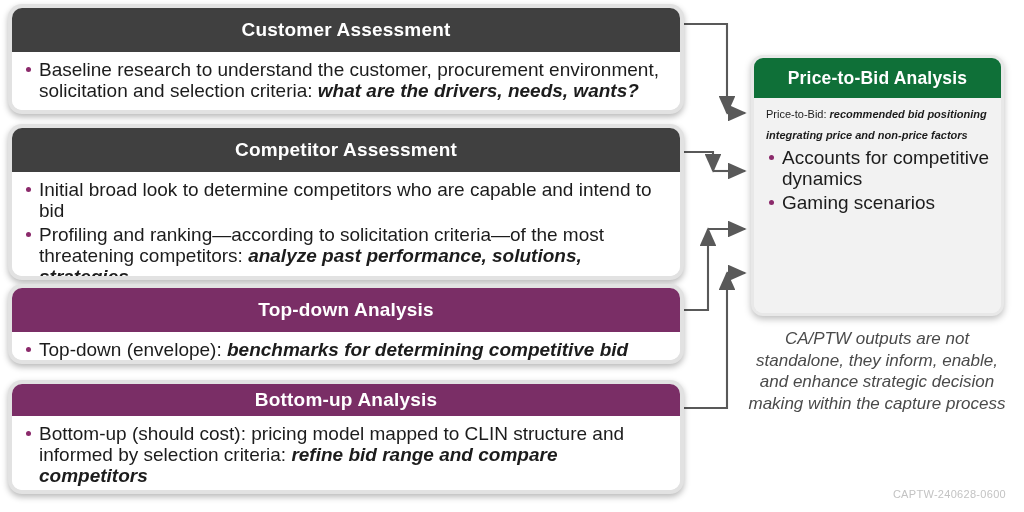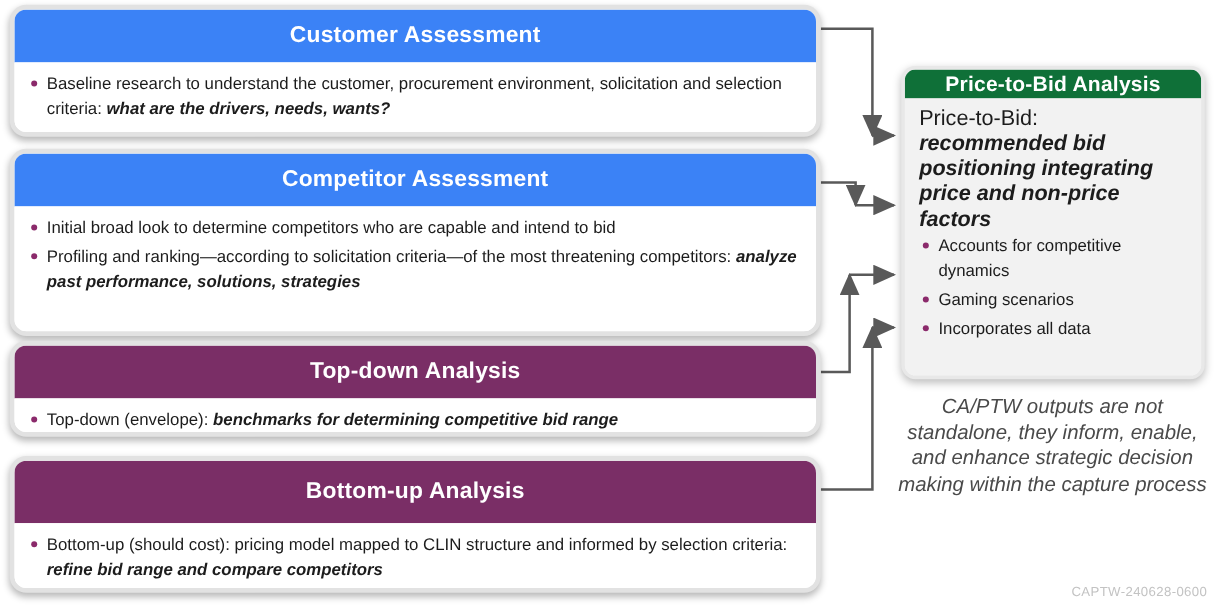--- a/index.html
+++ b/index.html
@@ -30,37 +30,37 @@
   }
   .card-header{
     color:#ffffff;
     font-weight:bold;
     text-align:center;
     letter-spacing:.2px;
     display:flex;align-items:center;justify-content:center;
     flex:0 0 auto;
     font-size:19px;
   }
-  .hdr-navy{background:#3b82f6;}
+  .hdr-navy{background:#404040;}
   .hdr-purple{background:#7A2E66;}
   .hdr-green{background:#0F7038;}
   .card-body{
     flex:1 1 auto;
     background:#ffffff;
     padding:7px 10px 6px 8px;
     box-sizing:border-box;
   }
 
   
   ul.bullets{margin:0;padding:0;list-style:none;}
   ul.bullets li{
     position:relative;
     padding-left:19px;
     margin:0 0 3px 0;
-    font-size:14px;
+    font-size:19px;
     line-height:21px;
     color:#1c1c1c;
   }
   ul.bullets li:last-child{margin-bottom:0;}
   ul.bullets li::before{
     content:"";
     position:absolute;left:6px;top:8px;
     width:5px;height:5px;border-radius:50%;
     background:#8B2A6B;
   }
@@ -70,24 +70,24 @@
   #green-card{
     position:absolute;
     left:751px;top:55px;width:253px;height:261px;
     background:#e8e8e8;
     border-radius:12px;
     box-shadow:0 3px 7px rgba(0,0,0,.26);
     padding:3px;
     box-sizing:border-box;
   }
   #green-card .card-inner{background:#F2F2F2;border-radius:9px;}
-  #green-card .card-header{height:24px;font-size:17.5px;}
+  #green-card .card-header{height:40px;font-size:17.5px;}
   #green-card .card-body{background:#F2F2F2;padding:6px 9px 8px 9px;}
   .ptb-lead{
-    font-size:18px;line-height:21px;color:#1c1c1c;
+    font-size:11px;line-height:21px;color:#1c1c1c;
     margin:0 0 1px 0;padding-left:3px;
   }
 
   
   #caption{
     position:absolute;left:748px;top:328px;width:258px;
     text-align:center;font-style:italic;
     font-size:17px;line-height:21.5px;color:#4a4a4a;
   }
   #footer-code{
@@ -150,38 +150,37 @@
       <div class="card-body">
         <ul class="bullets">
           <li><span>Top-down (envelope): </span><span class="em">benchmarks for determining competitive bid range</span></li>
         </ul>
       </div>
     </div>
   </div>
 
   <div class="card" id="card-3" style="left:8px;top:380px;width:676px;height:114px;">
     <div class="card-inner">
-      <div class="card-header hdr-purple" style="height:52px;">Bottom-up Analysis</div>
+      <div class="card-header hdr-purple" style="height:32px;">Bottom-up Analysis</div>
       <div class="card-body">
         <ul class="bullets">
           <li><span>Bottom-up (should cost): pricing model mapped to CLIN structure and informed by selection criteria: </span><span class="em">refine bid range and compare competitors</span></li>
         </ul>
       </div>
     </div>
   </div>
 
   <div id="green-card">
     <div class="card-inner">
       <div class="card-header hdr-green">Price-to-Bid Analysis</div>
       <div class="card-body">
         <p class="ptb-lead"><span>Price-to-Bid: </span><span class="em">recommended bid positioning integrating price and non-price factors</span></p>
         <ul class="bullets">
           <li>Accounts for competitive dynamics</li>
           <li>Gaming scenarios</li>
-          <li>Incorporates all data</li>
         </ul>
       </div>
     </div>
   </div>
 
   <div id="caption">CA/PTW outputs are not standalone, they inform, enable, and enhance strategic decision making within the capture process</div>
 
   <div id="footer-code">CAPTW-240628-0600</div>
 
 </div>

